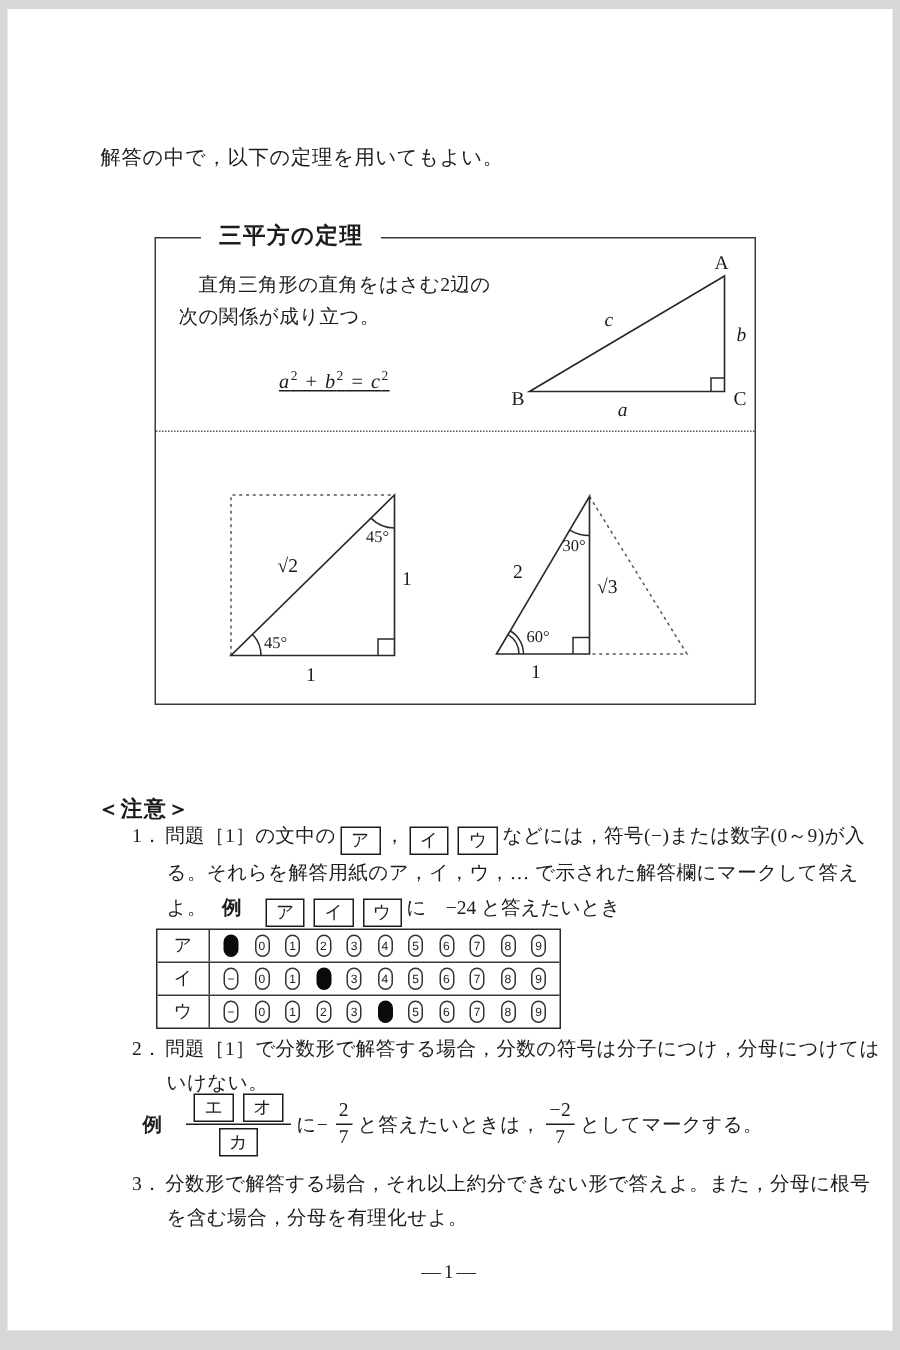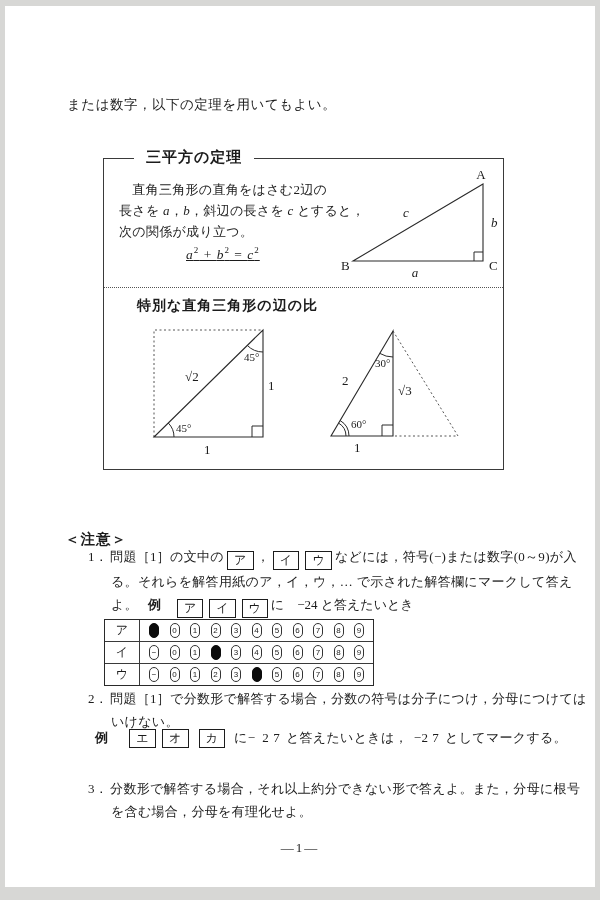--- a/index.html
+++ b/index.html
@@ -53,60 +53,58 @@
     justify-content:center;font-size:12px;}
   .mt-bubbles{flex:1;display:flex;align-items:center;justify-content:space-between;padding:0 9px;}
   .bubble{width:10px;height:15px;border:1px solid #333;border-radius:5.5px;font-size:8px;
     line-height:13.5px;text-align:center;color:#222;box-sizing:border-box;
     font-family:"Liberation Sans","DejaVu Sans",sans-serif;}
   .bubble.filled{background:#0b0b0b;border-color:#0b0b0b;color:transparent;}
 
   
   .example2{left:95px;top:728px;display:flex;align-items:center;font-size:13px;letter-spacing:.3px;}
   .example2 .ex-label{margin-right:12px;}
-  .frac{display:inline-flex;flex-direction:row;align-items:center;margin:0 4px;justify-content:space-between;}
+  .frac{display:inline-flex;flex-direction:column;align-items:center;margin:0 4px;justify-content:space-between;}
   .fbar{align-self:stretch;border-top:1.3px solid #1c1c1c;margin:1px 0;}
   .frac .num,.frac .den{padding:0 2px;line-height:1.15;text-align:center;}
   .pre{margin-right:1px;}
   .fracgrp{display:inline-flex;align-items:center;}
 
   .page-number{left:0;top:840px;width:600px;text-align:center;font-size:13px;letter-spacing:2px;}
 </style>
 </head>
 <body>
 
 <div class="scan-edge"></div>
 
-<p class="abs intro">または数字，以下の定理を用いてもよい。</p>
+<p class="abs intro">解答の中で，以下の定理を用いてもよい。</p>
 
 <div class="abs theorem-box">
   <span class="box-title sans">三平方の定理</span>
 
   <div class="thm-text">
     <div>　直角三角形の直角をはさむ2辺の</div>
-    <div>長さを <i>a</i>，<i>b</i>，斜辺の長さを <i>c</i> とすると，</div>
     <div>次の関係が成り立つ。</div>
   </div>
 
   <div class="formula"><i>a</i><sup>2</sup> + <i>b</i><sup>2</sup> = <i>c</i><sup>2</sup></div>
 
   <svg class="tri-abc" width="165" height="115" viewBox="0 0 165 115">
     <path d="M12 94 H142 V17 Z" fill="none" stroke="#2a2a2a" stroke-width="1.1"></path>
     <path d="M133 94 V85 H142" fill="none" stroke="#2a2a2a" stroke-width="1"></path>
     <text x="140" y="12" font-size="13" text-anchor="middle">A</text>
     <text x="0" y="103" font-size="13">B</text>
     <text x="148" y="103" font-size="13">C</text>
     <text x="74" y="110" font-size="13" font-style="italic" text-anchor="middle">a</text>
     <text x="150" y="60" font-size="13" font-style="italic">b</text>
     <text x="62" y="50" font-size="13" font-style="italic">c</text>
   </svg>
 
   <div class="divider"></div>
 
-  <div class="special-title sans">特別な直角三角形の辺の比</div>
 
   <svg class="tri-45" width="135" height="135" viewBox="0 0 135 135">
     <path d="M5 112 L5 5 L114 5" fill="none" stroke="#555" stroke-width="1" stroke-dasharray="2 2.5"></path>
     <path d="M5 112 L114 112 L114 5 Z" fill="none" stroke="#2a2a2a" stroke-width="1.1"></path>
     <path d="M103 112 V101 H114" fill="none" stroke="#2a2a2a" stroke-width="1"></path>
     <path d="M19.3 98 A20 20 0 0 1 25 112" fill="none" stroke="#2a2a2a" stroke-width="1"></path>
     <path d="M98.3 20.4 A22 22 0 0 0 114 27" fill="none" stroke="#2a2a2a" stroke-width="1"></path>
     <text x="36" y="56" font-size="13">√2</text>
     <text x="95" y="36" font-size="11">45°</text>
     <text x="27" y="107" font-size="11">45°</text>

